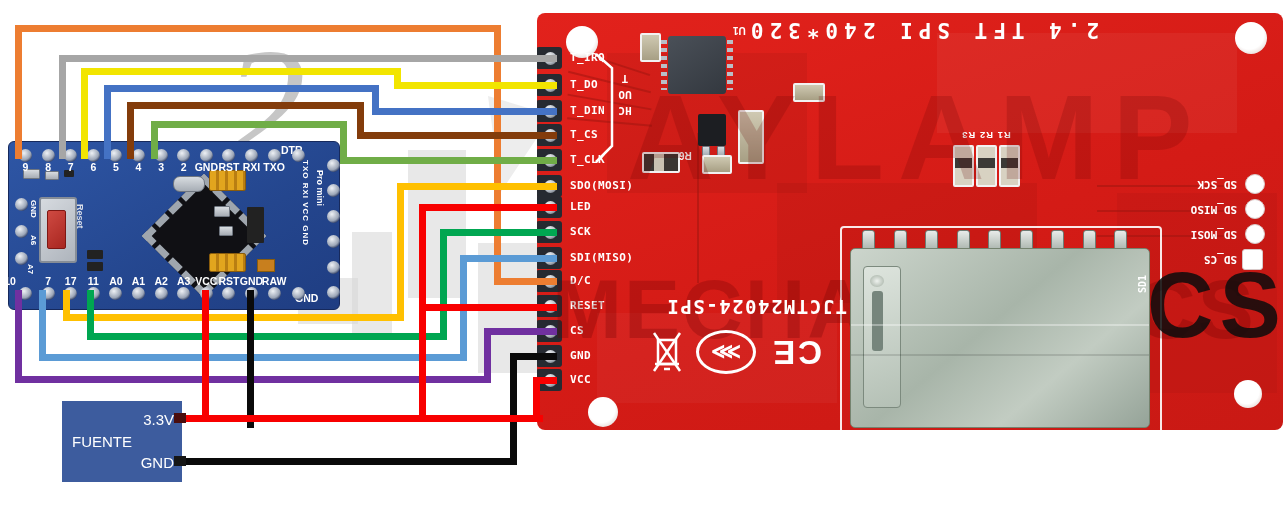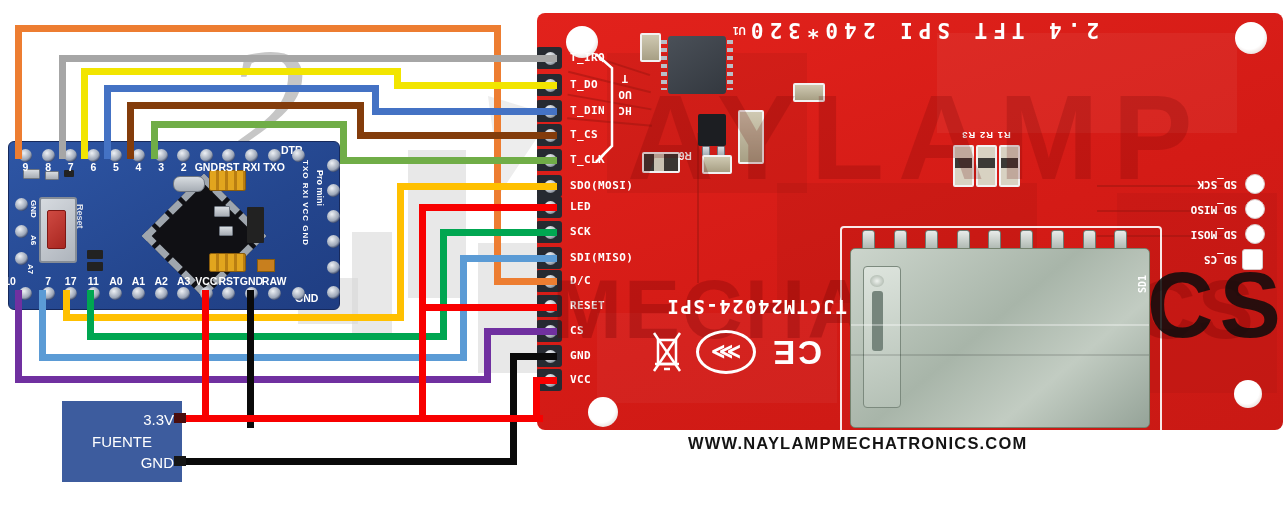--- a/index.html
+++ b/index.html
@@ -192,21 +192,21 @@
         <div class="hole" style="left: 318px; top: 118.6px;"></div>
         <div class="hole" style="left: 318px; top: 144px;"></div>
         <div class="hole" style="left: 6px; top: 56px;"></div>
         <div class="hole" style="left: 6px; top: 83px;"></div>
         <div class="hole" style="left: 6px; top: 110px;"></div>
       </div>
   </div>
 
   <div id="fuente">
     <div style="top:10px;text-align:right;">3.3V</div>
-    <div style="top:32px;left:10px;text-align:center;width:100px;">FUENTE</div>
+    <div style="top:32px;left:10px;text-align:left;width:100px;">FUENTE</div>
     <div style="top:53px;text-align:right;">GND</div>
   </div>
   <div class="nub" style="left:174px;top:413px;width:12px;height:10px;background:#4a0d0d;"></div>
   <div class="nub" style="left:174px;top:456px;width:12px;height:10px;background:#161616;"></div>
 
   <div id="tft">
 
     <div class="patch" style="left:70px;top:40px;width:200px;height:140px;background:rgba(0,0,0,.05);"></div>
     <div class="patch" style="left:240px;top:170px;width:260px;height:120px;background:rgba(0,0,0,.05);"></div>
     <div class="patch" style="left:400px;top:20px;width:300px;height:100px;background:rgba(255,255,255,.05);"></div>
@@ -400,14 +400,13 @@
       <div class="abs" style="left: 509.5px; top: 352.5px; width: 47px; height: 7px; background: rgb(10, 10, 10);"></div>
       <div class="abs" style="left: 178.5px; top: 414.5px; width: 364px; height: 7px; background: rgb(248, 0, 0);"></div>
       <div class="abs" style="left: 201.5px; top: 289.5px; width: 7px; height: 132px; background: rgb(248, 0, 0);"></div>
       <div class="abs" style="left: 418.5px; top: 303.5px; width: 138px; height: 7px; background: rgb(248, 0, 0);"></div>
       <div class="abs" style="left: 418.5px; top: 203.5px; width: 7px; height: 218px; background: rgb(248, 0, 0);"></div>
       <div class="abs" style="left: 418.5px; top: 203.5px; width: 138px; height: 7px; background: rgb(248, 0, 0);"></div>
       <div class="abs" style="left: 532.5px; top: 376.5px; width: 7px; height: 45px; background: rgb(248, 0, 0);"></div>
       <div class="abs" style="left: 532.5px; top: 376.5px; width: 24px; height: 7px; background: rgb(248, 0, 0);"></div>
     </div>
 
-  <div id="website">WWW.NAYLAMPMECHATRONICS.COM</div>
 </div>
 
 </body></html>

